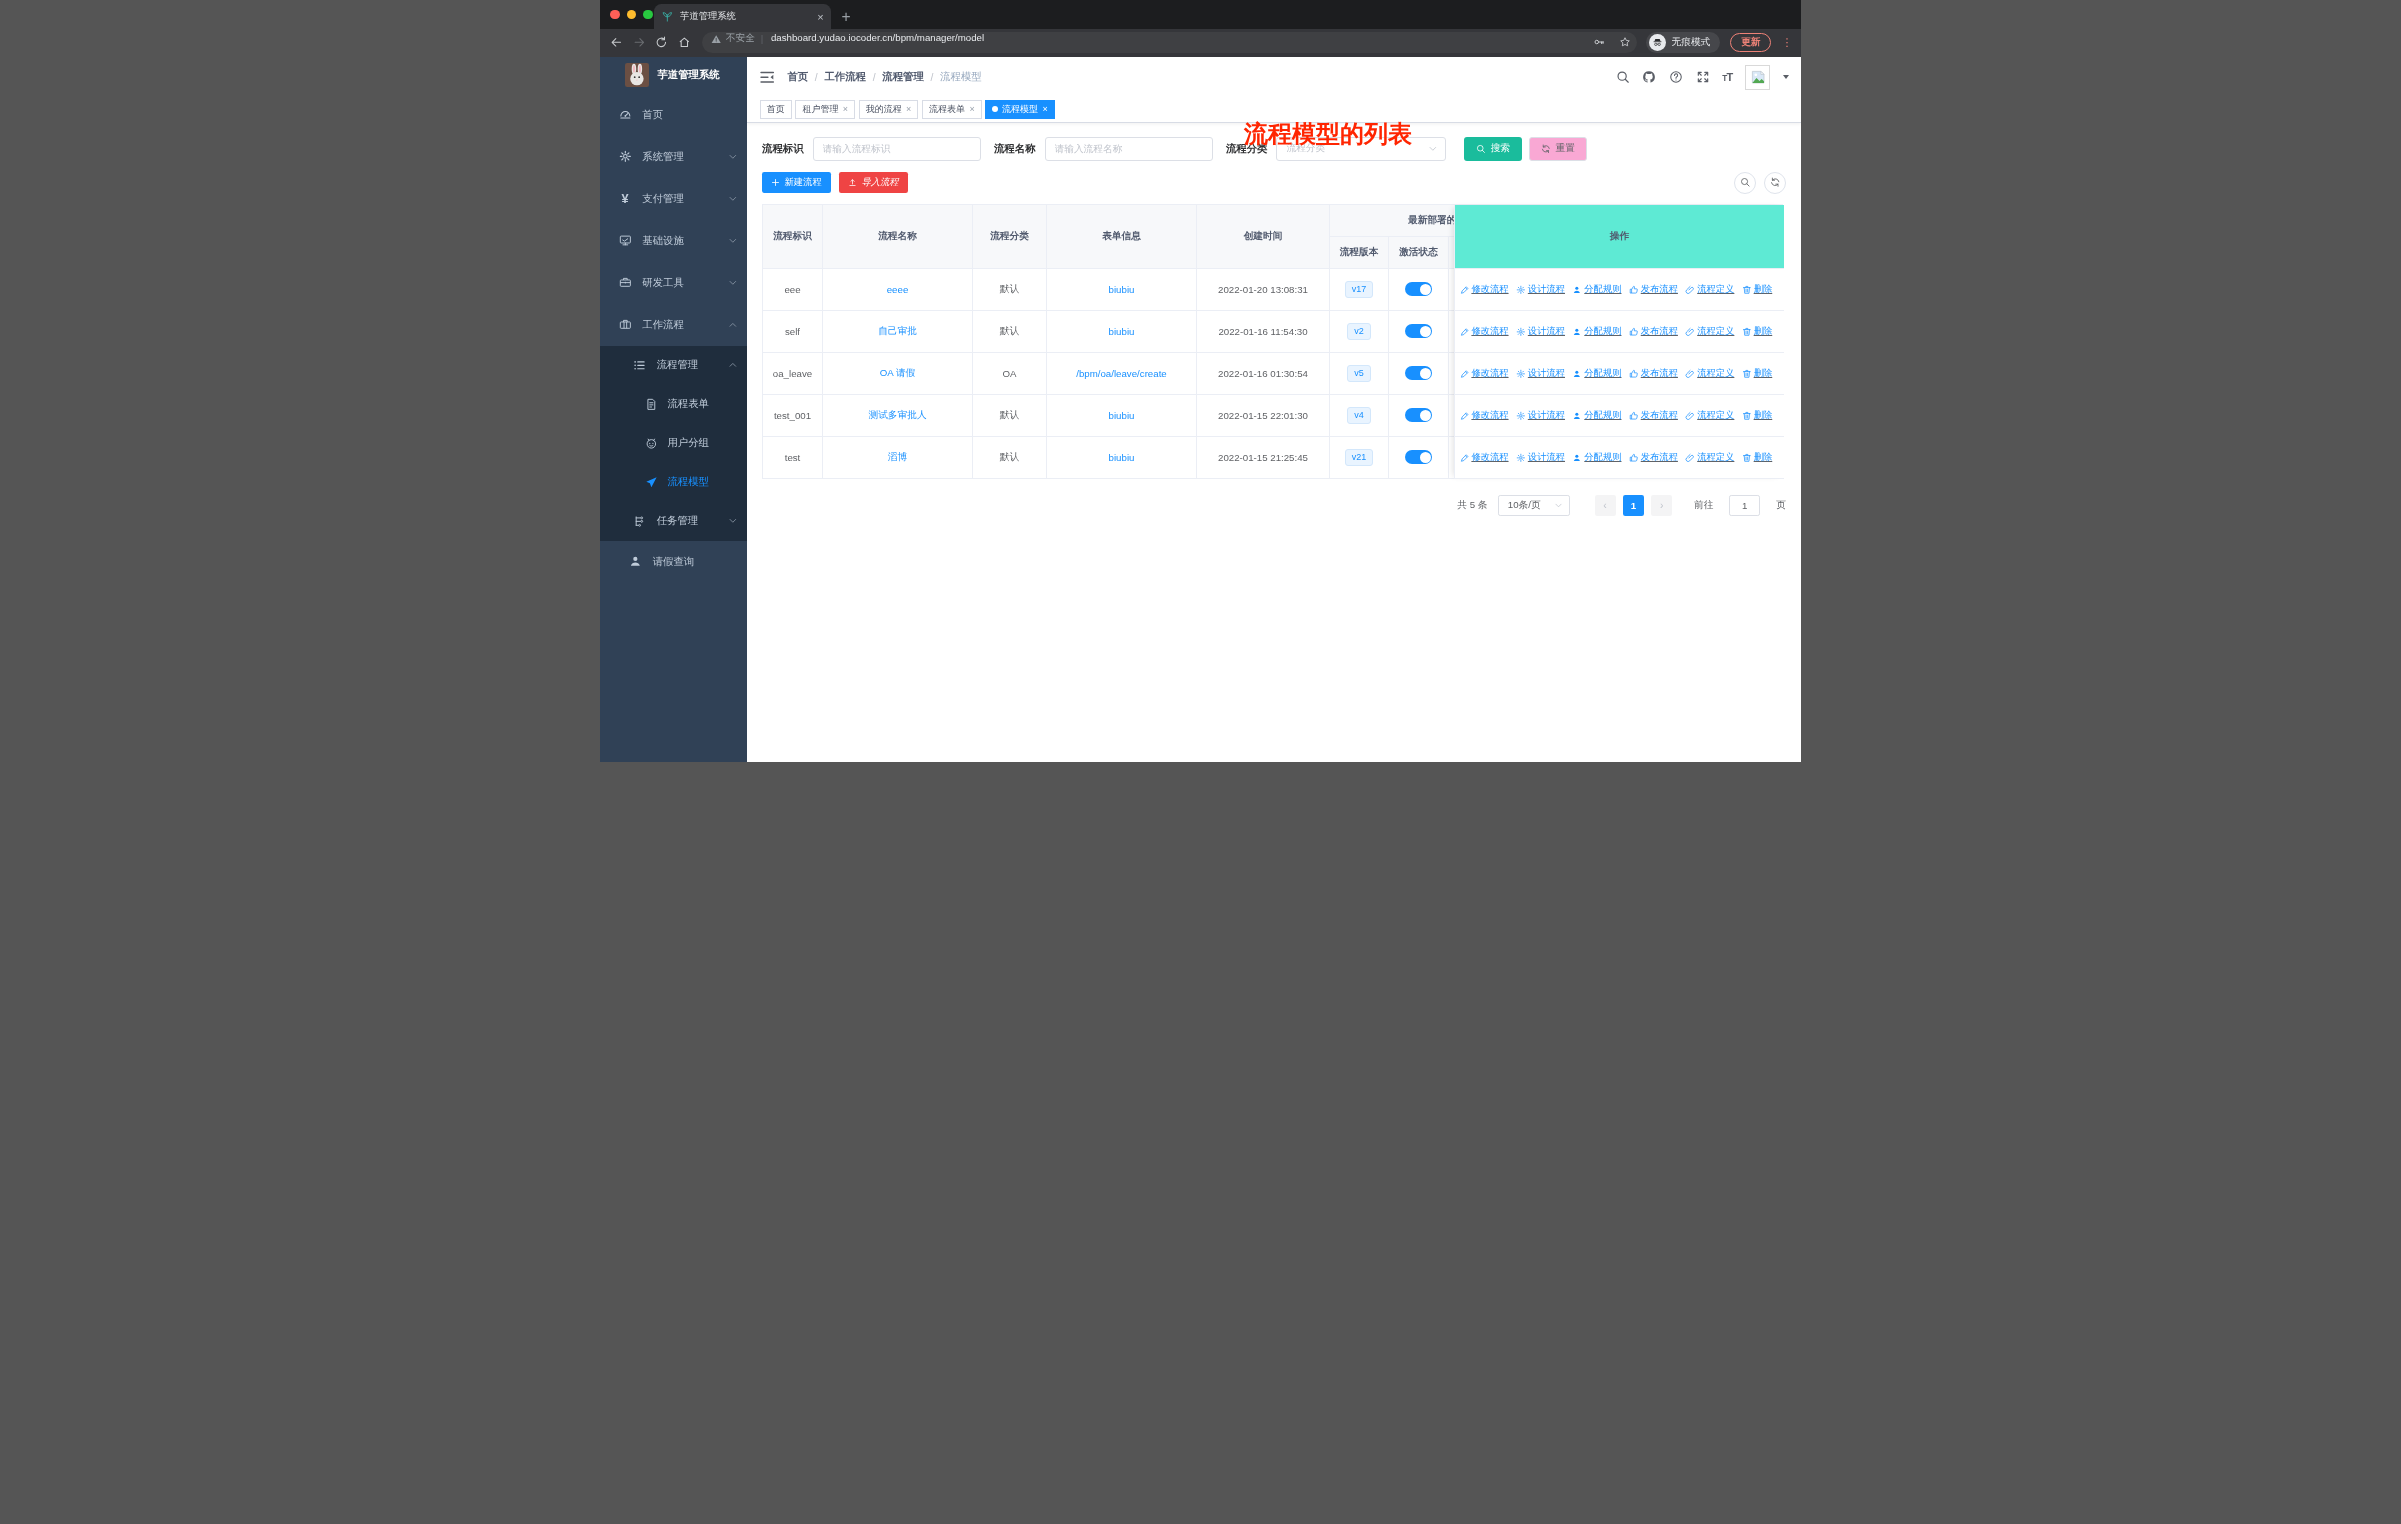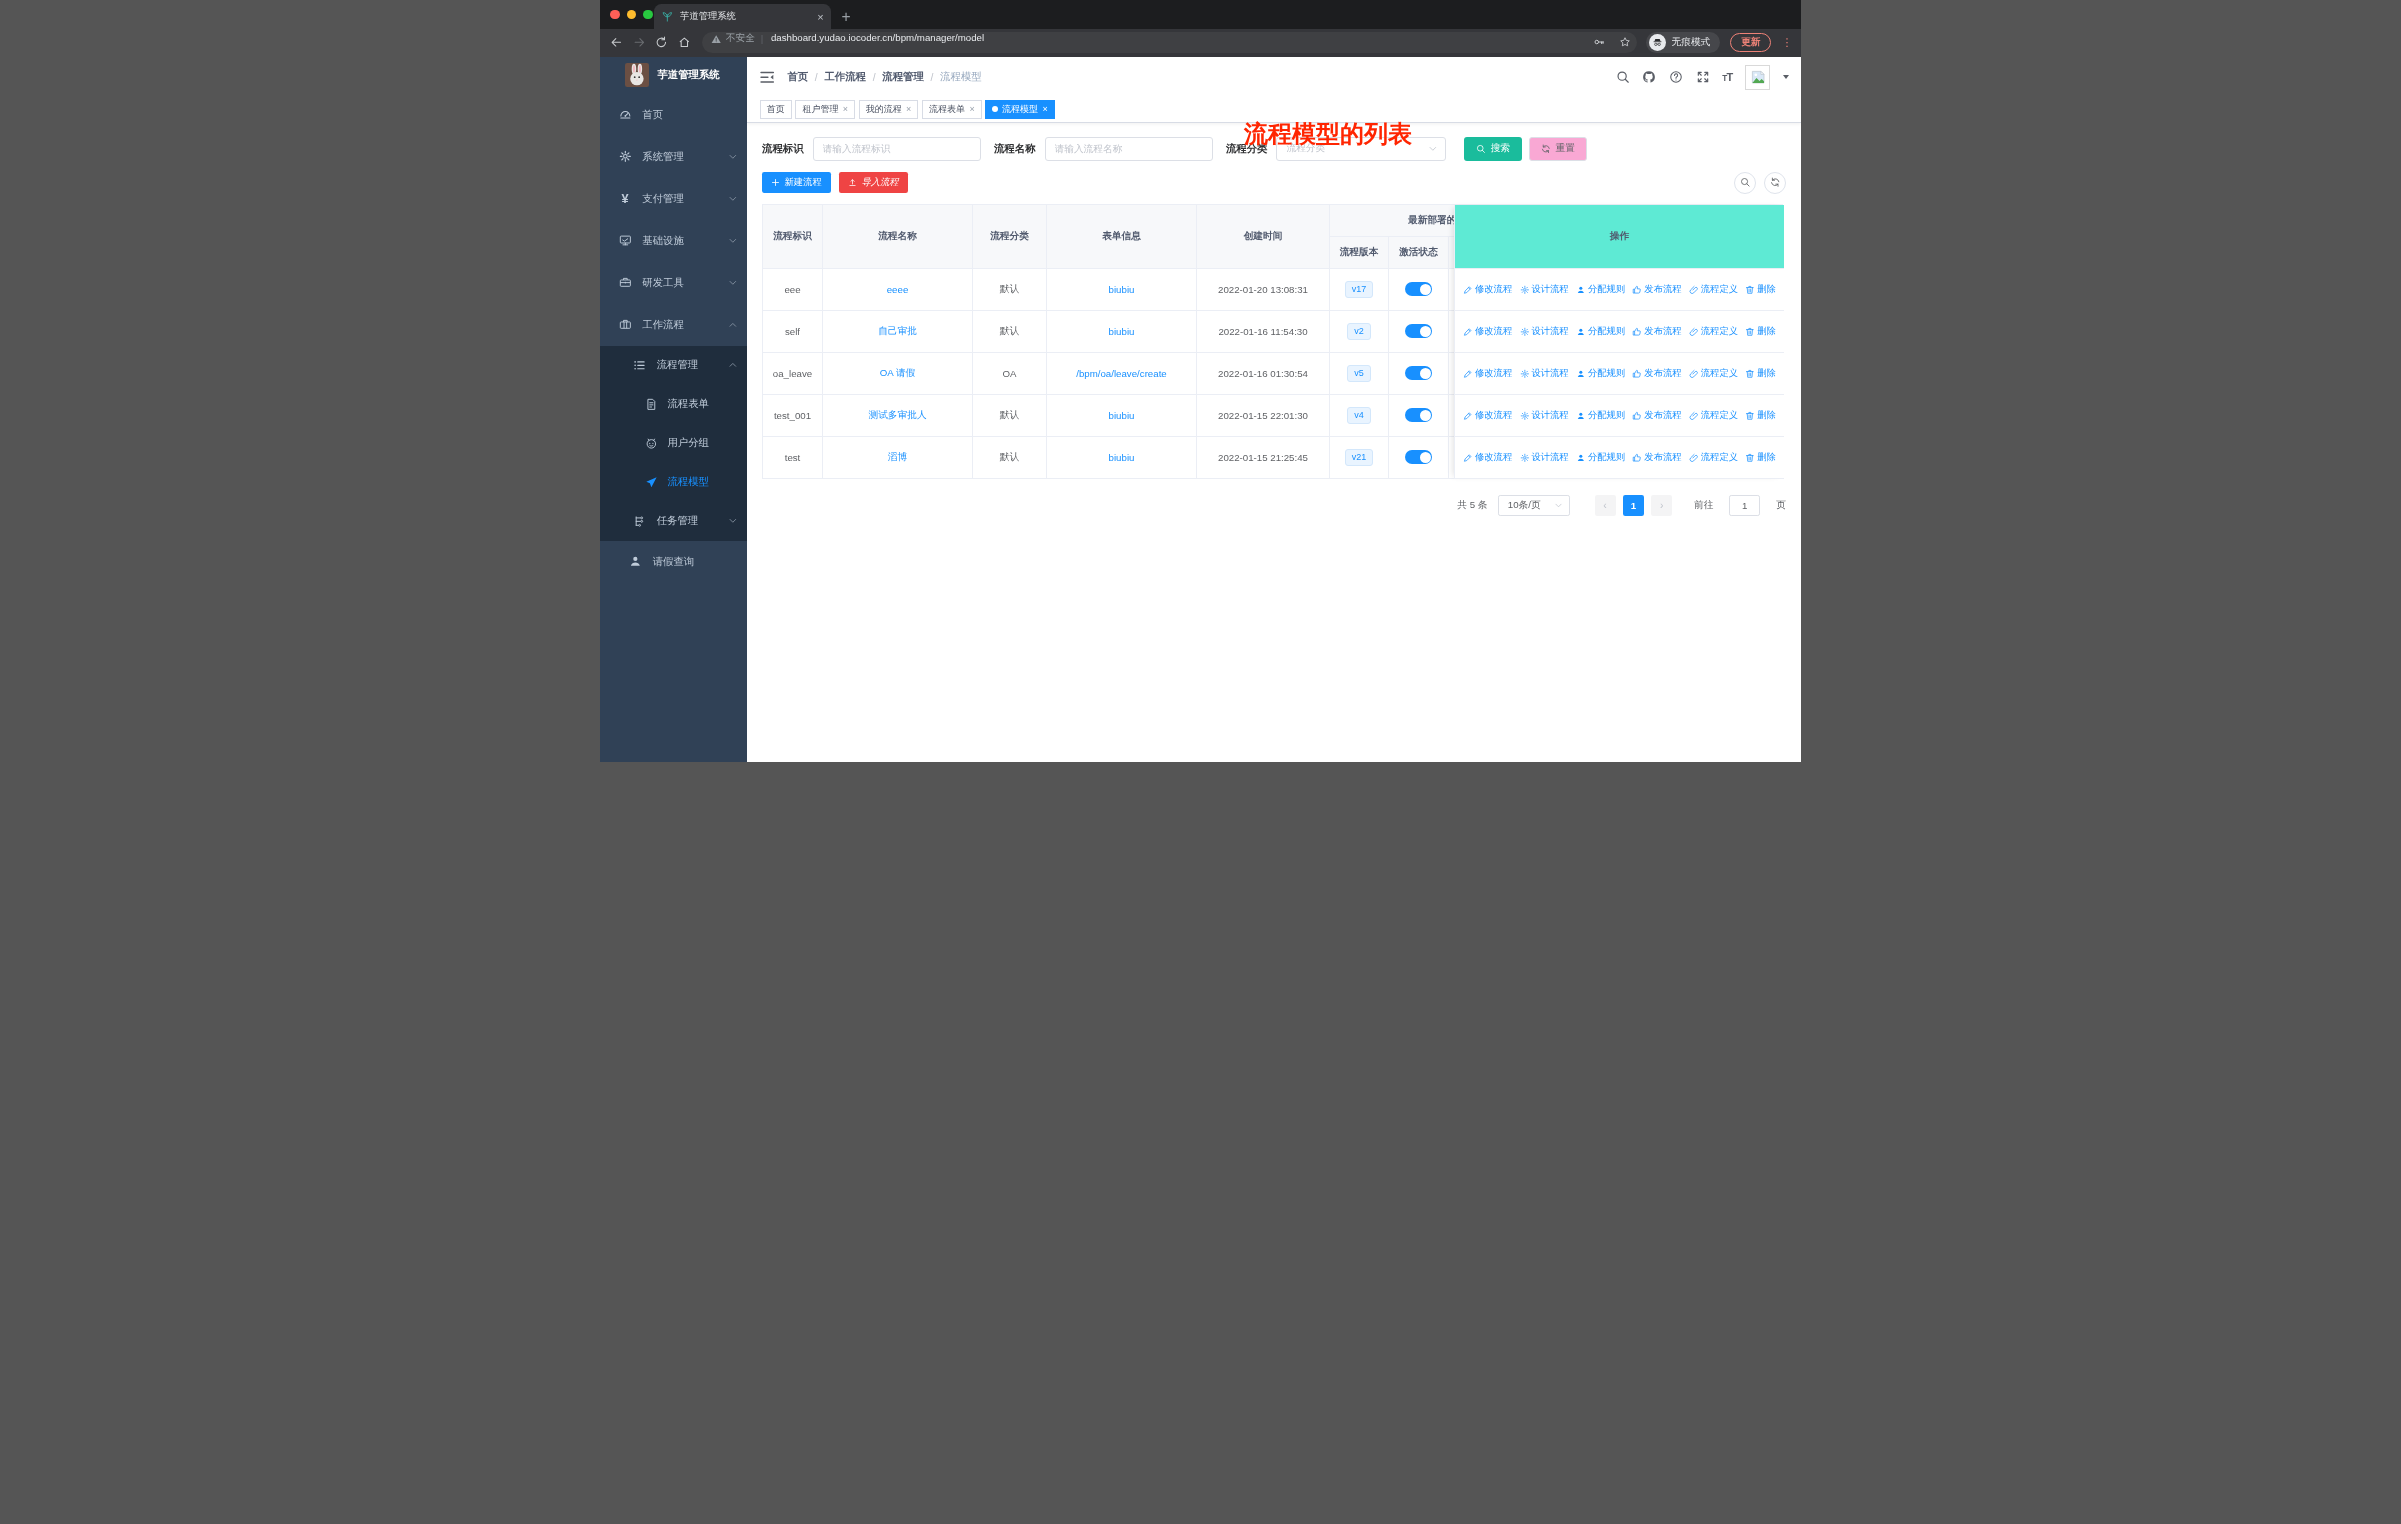--- a/index.html
+++ b/index.html
@@ -130,21 +130,21 @@
   .link { color:#1890ff; cursor:pointer; }
   .vbadge { display:inline-block; padding:2.2px 6px; background:#e9f4ff; border:0.7px solid #d3e7fb;
             border-radius:3px; color:#1890ff; font-size:9px; line-height:1.2; }
   .switch { width:27.5px; height:14px; border-radius:7.4px; background:#1890ff; position:relative; display:inline-block; cursor:pointer; }
   .switch::after { content:""; position:absolute; top:1.5px; right:1.5px; width:11px; height:11px; border-radius:50%; background:#fff; }
   .op-col { position:absolute; left:691px; top:0; width:330px; height:100%; background:#fff;
             box-shadow:-3.7px 0 6px -3px rgba(0,0,0,.12); z-index:5; border-left:0.7px solid #ebeef5; }
   .op-head { height:64px; background:#5eead4; border-bottom:0.7px solid #ebeef5; display:flex;
              align-items:center; justify-content:center; color:#515a6e; font-weight:700; }
   .op-row { height:42px; border-bottom:0.7px solid #ebeef5; display:flex; align-items:center;
-            justify-content:center; gap:7.4px; padding:0 4.5px; }
+            gap:7.4px; padding:0 4.5px;text-decoration:underline; }
   .op-link { color:#1890ff; font-size:9.3px; display:inline-flex; align-items:center; gap:2.2px; cursor:pointer; white-space:nowrap; }
   .op-link svg { width:9.7px; height:9.7px; }
 
   
   .pager { display:flex; align-items:center; justify-content:flex-end; margin:16.4px 15px 0 0; font-size:9.7px; color:#606266; }
   .pg-total { margin-right:10.4px; }
   .pg-size { width:72px; height:21px; border:0.7px solid #dcdfe6; border-radius:2.2px; display:flex; align-items:center;
              padding:0 6px 0 9px; color:#606266; cursor:pointer; margin-right:21px; }
   .pg-size .sel-caret { margin-left:auto; width:9px; height:9px; color:#c0c4cc; }
   .pg-btn { width:21px; height:21px; border-radius:2.2px; background:#f4f4f5; color:#c0c4cc; display:flex;

